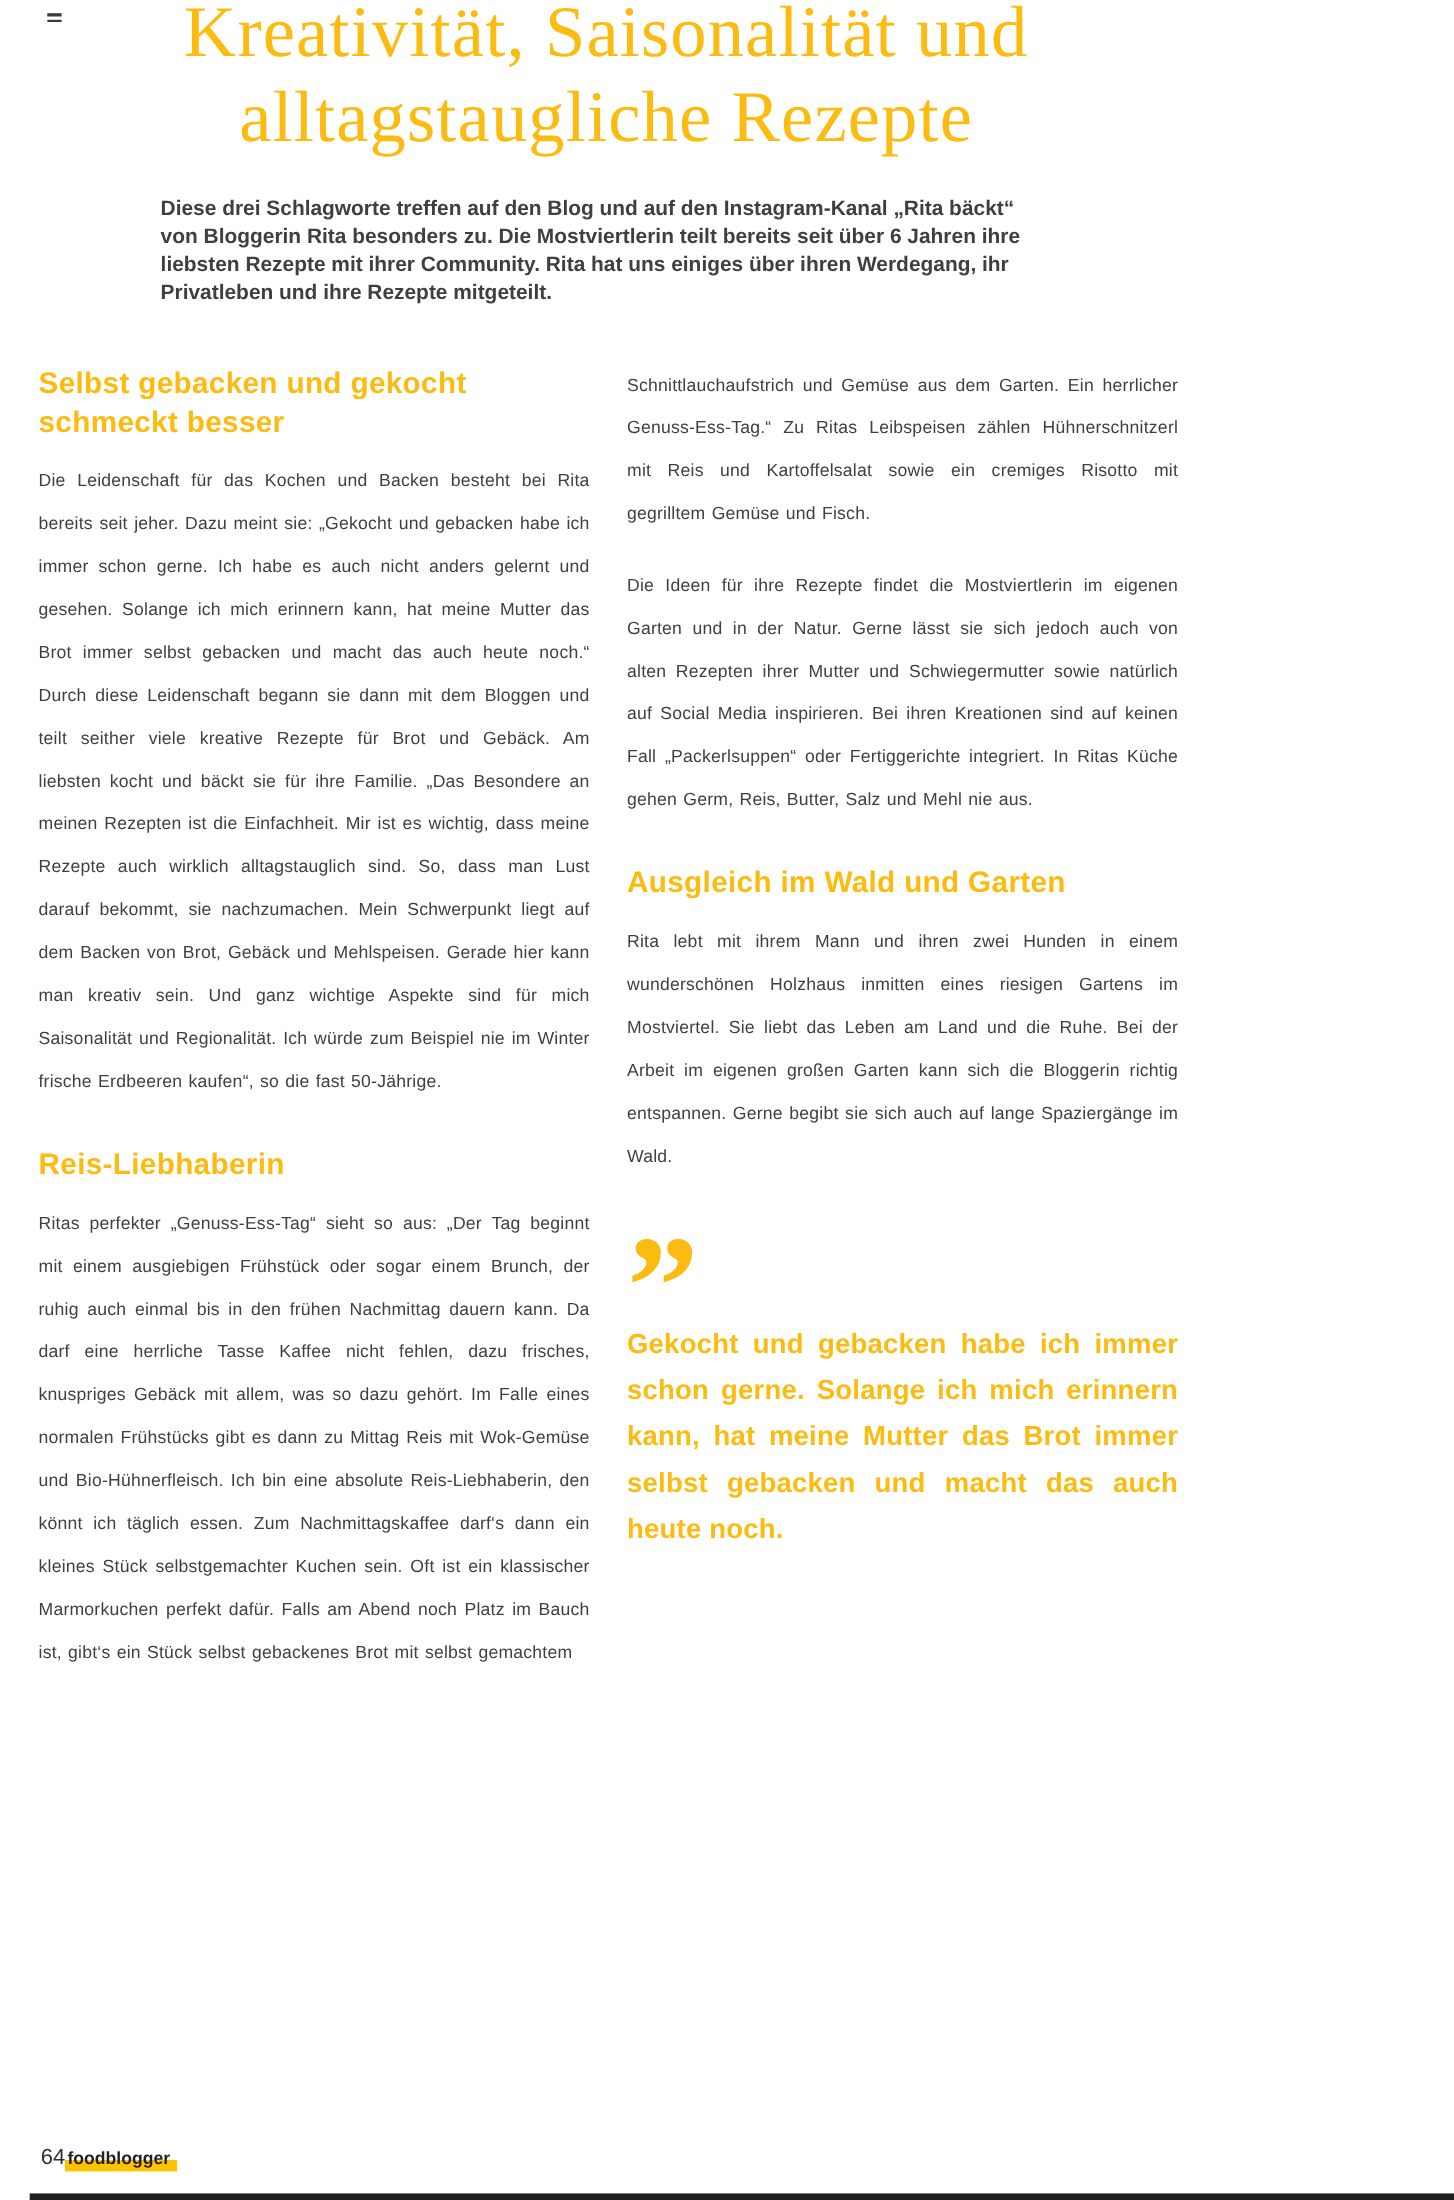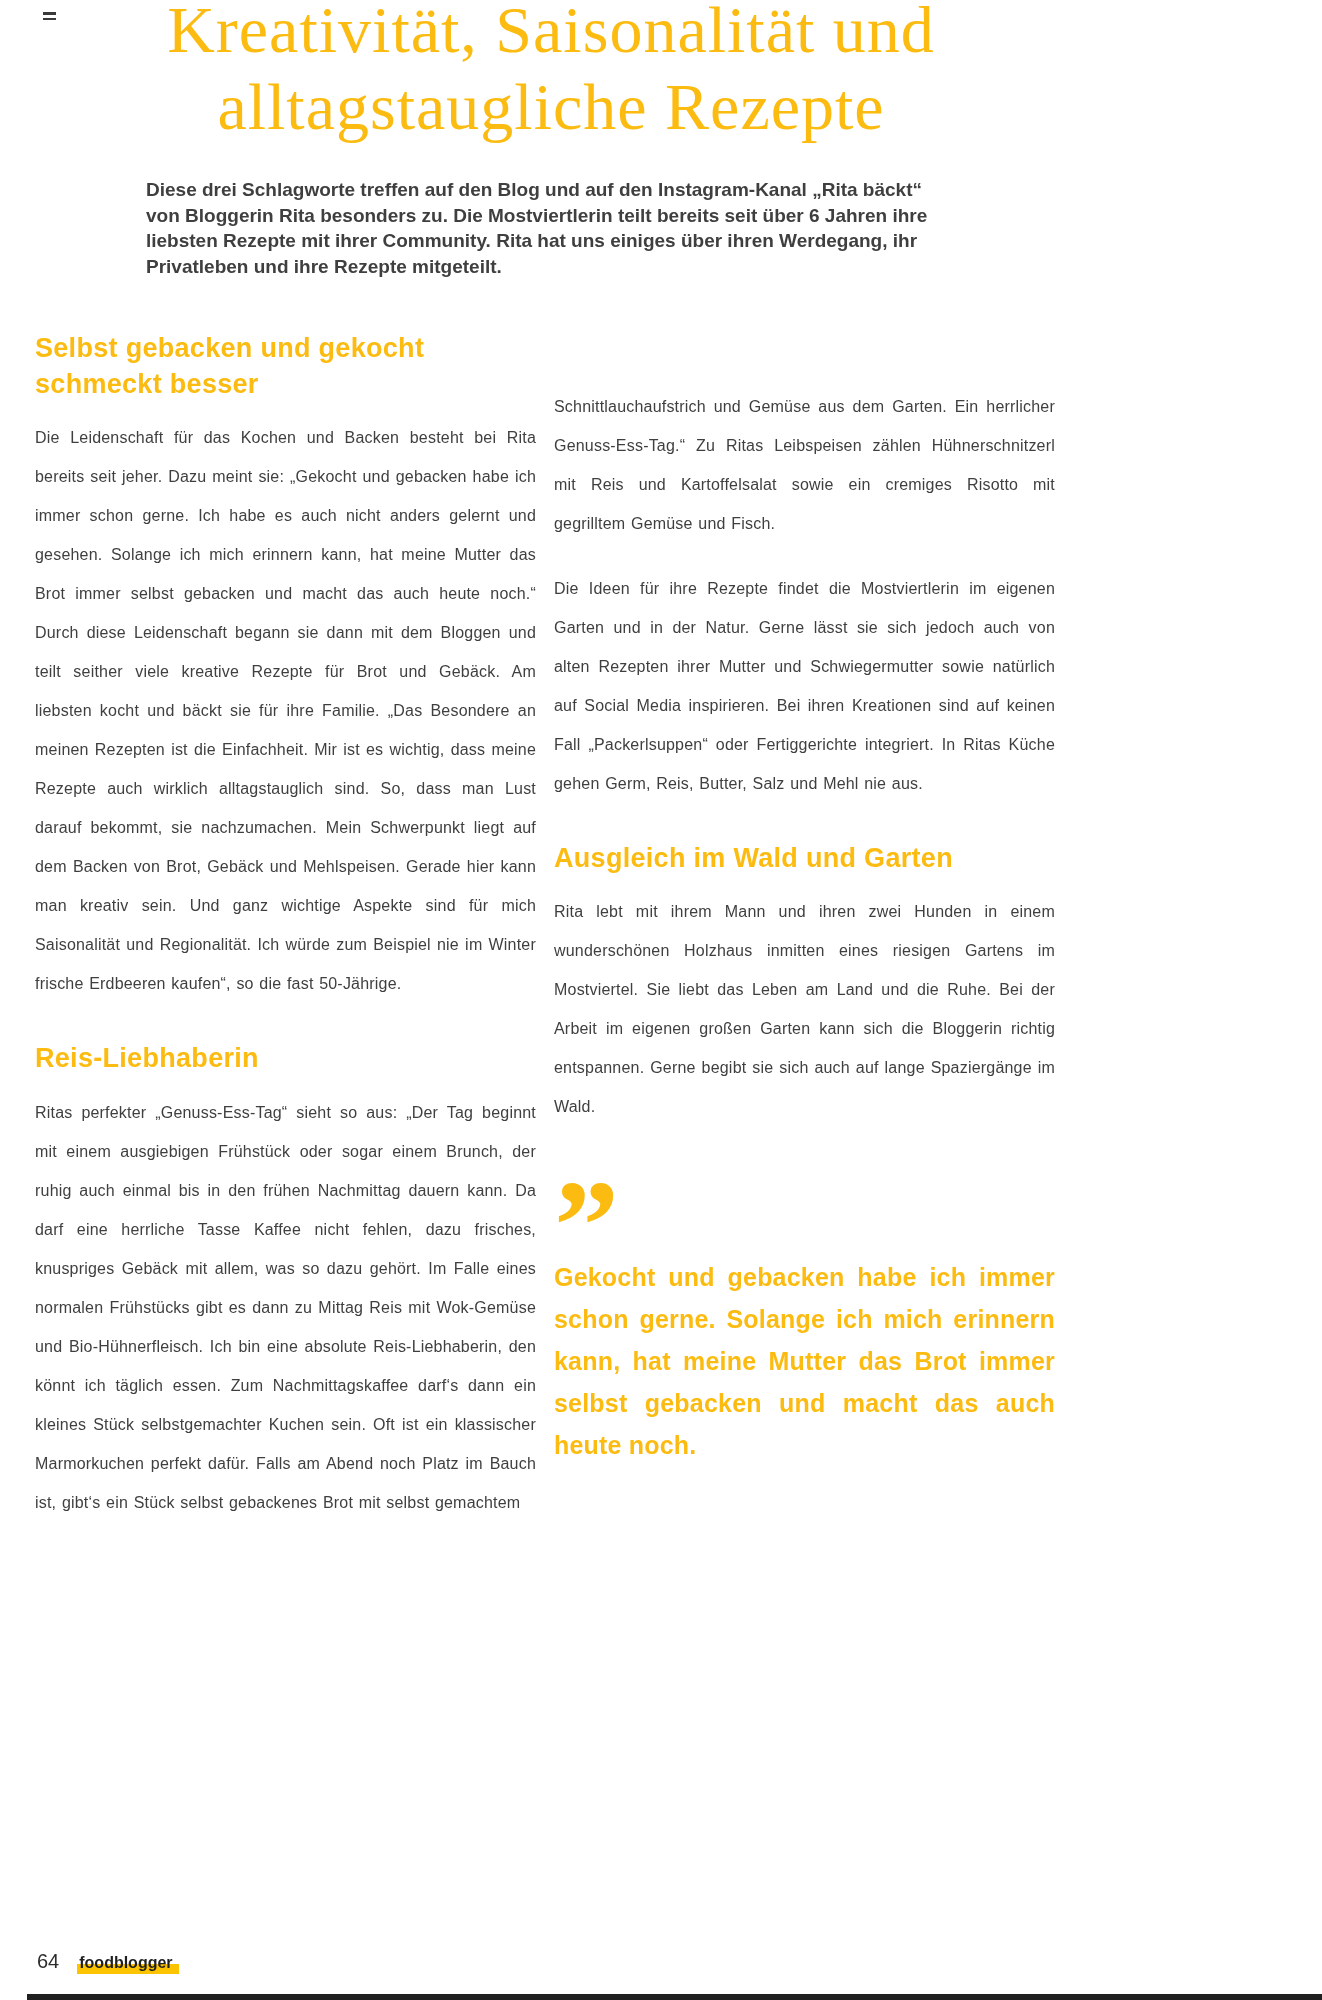--- a/index.html
+++ b/index.html
@@ -50,23 +50,22 @@
     max-width: 810px;
     text-align: left;
     font-weight: bold;
     font-size: 19px;
     line-height: 25.5px;
     color: var(--text, #3f3f3f);
   }
 
   .columns {
     display: flex;
-    gap: 18px;
+    gap: 34px;
     margin-top: 52px;
-    align-items: center;
   }
   .col { width: 501px; flex: 0 0 auto; }
 
   .heading {
     font-size: 27px;
     font-weight: bold;
     color: var(--accent, #FCBF15);
     line-height: 1.32;
     margin-bottom: 16px;
     letter-spacing: 0.3px;
@@ -101,21 +100,20 @@
     text-align: justify;
     letter-spacing: 0.2px;
   }
 
   .footer {
     position: absolute;
     left: 10px;
     bottom: 26px;
     display: flex;
     align-items: baseline;
-    gap: 18px;
   }
   .page-num {
     font-size: 20px;
     color: #2e2e2e;
   }
   .brand {
     font-size: 16px;
     font-weight: bold;
     color: #1f1f1f;
     padding: 0 6px 2px 2px;

